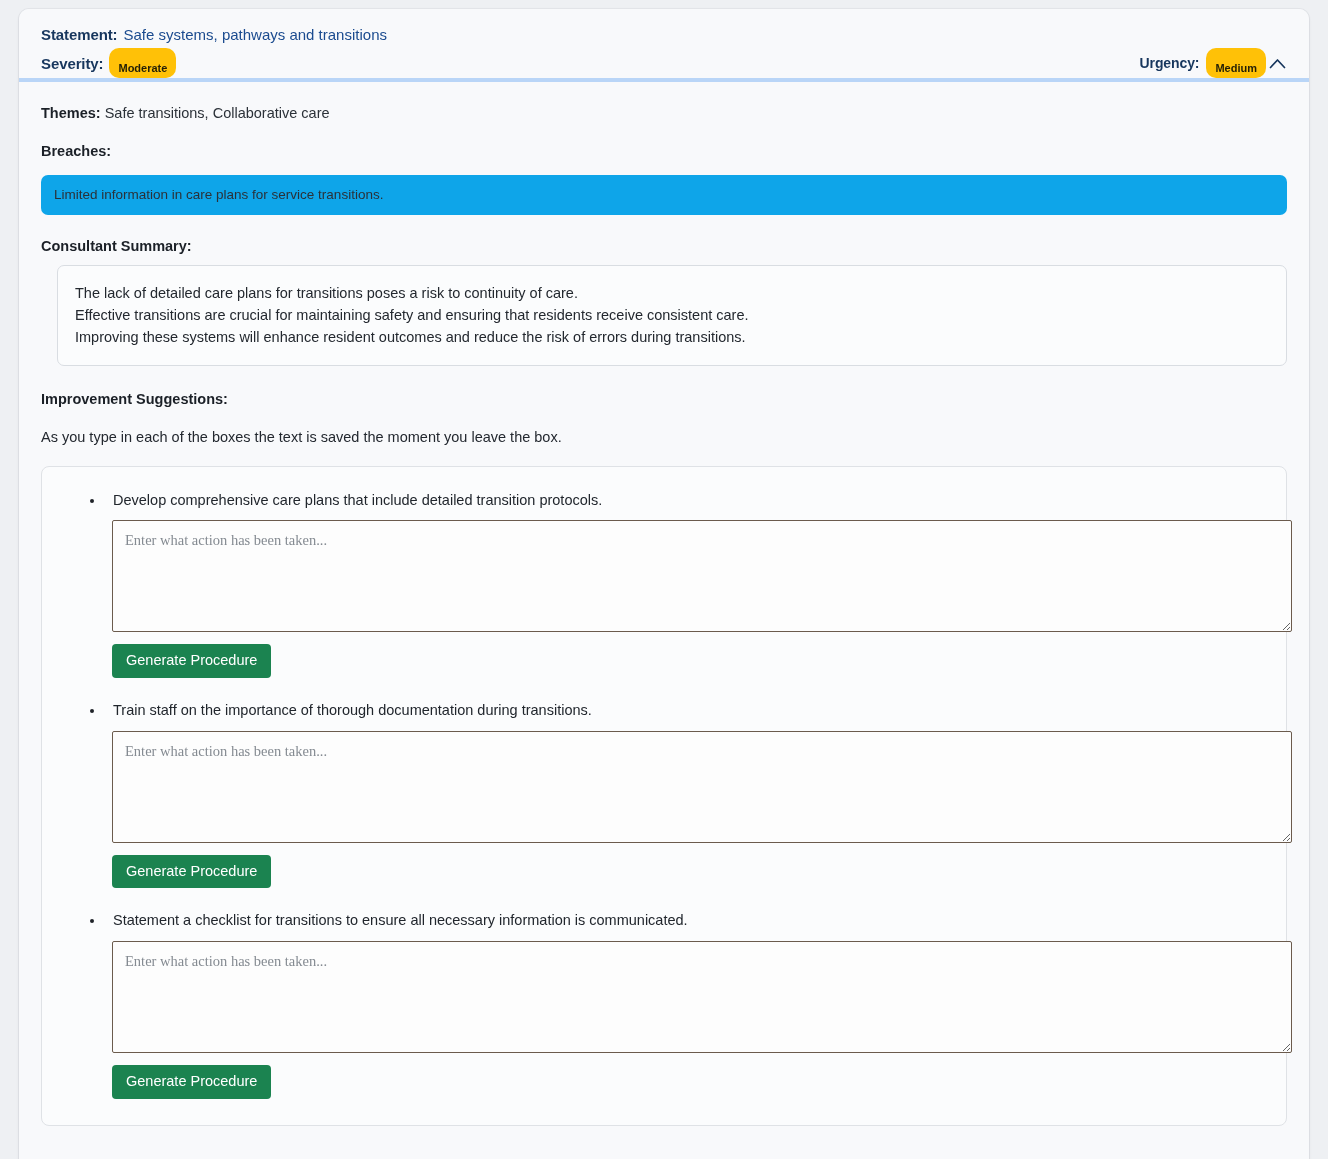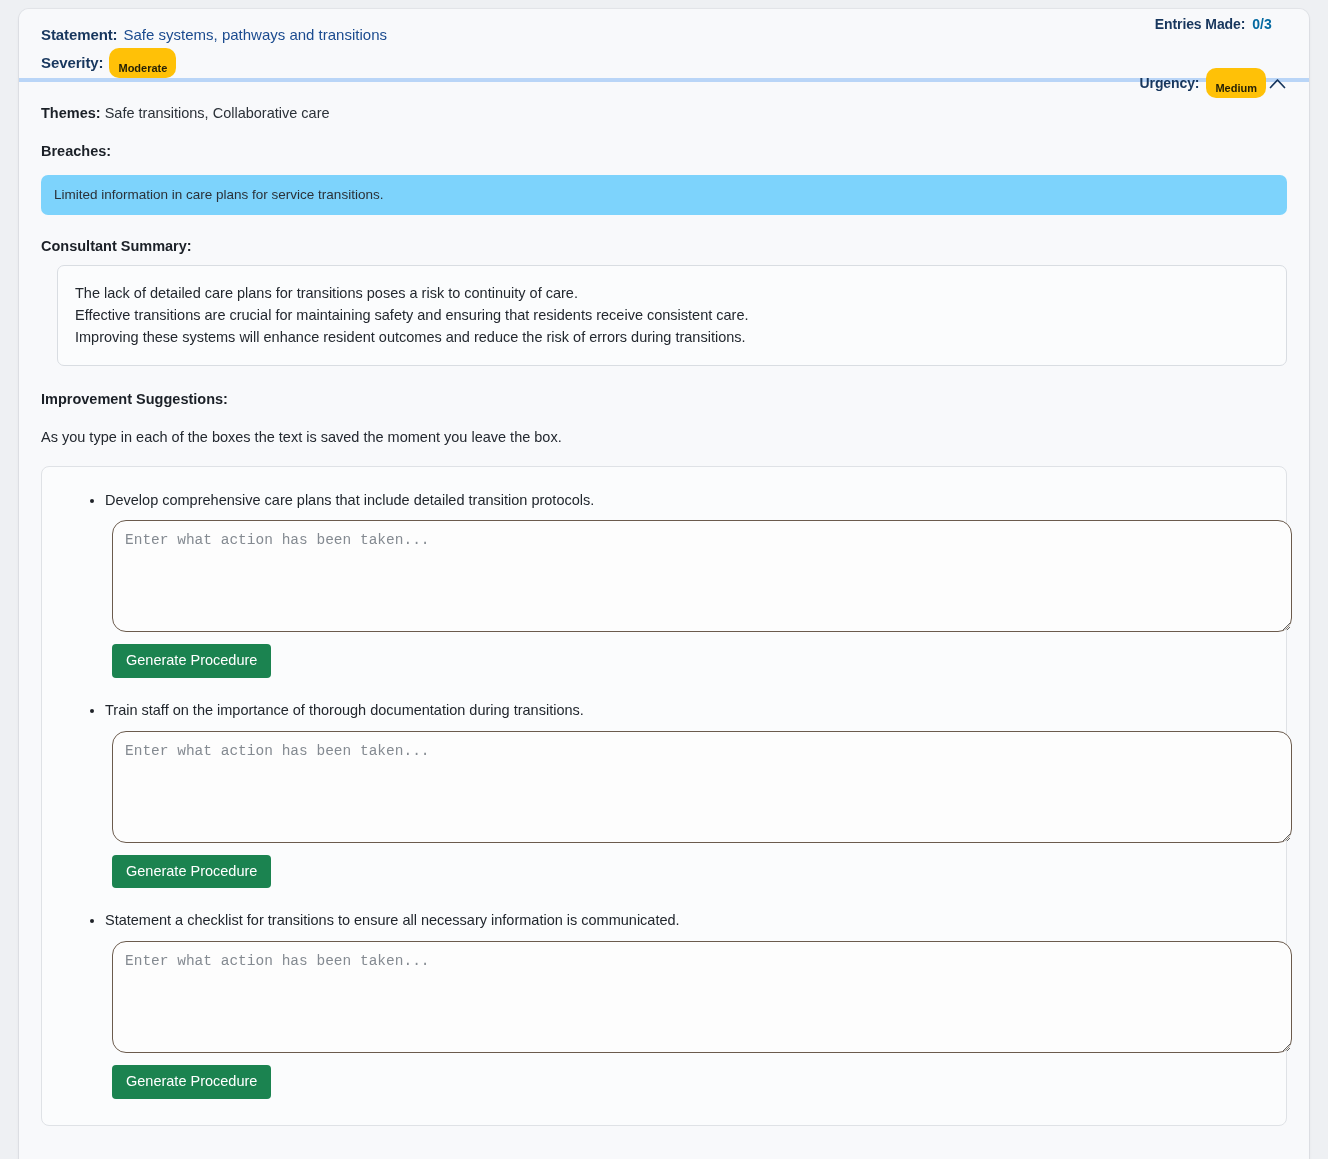--- a/index.html
+++ b/index.html
@@ -31,21 +31,21 @@
     box-shadow: 0 1px 3px rgba(16,24,40,0.10), 0 0 0 1px rgba(16,24,40,0.04);
     overflow: hidden;
   }
 
   
   .card-header {
     position: relative;
     height: 69px;
     padding: 17px 22px 0 22px;
     display: flex;
-    align-items: center;
+    align-items: flex-end;
     justify-content: space-between;
     background: #f8f9fb;
   }
 
   .header-left {
     display: flex;
     flex-direction: column;
     gap: 5px;
   }
 
@@ -144,21 +144,21 @@
     font-weight: 700;
     color: #1b2027;
   }
 
   .field-value {
     font-weight: 400;
     color: #2b3138;
   }
 
   .findings-box {
-    background: #7dd3fc;
+    background: #0ea5e9;
     border-radius: 7px;
     padding: 11px 13px;
     margin: -5px 0 22px 0;
     font-size: 13.5px;
     color: #2b3138;
     line-height: 1.35;
   }
 
   .summary-box {
     border: 1px solid #d9dde2;
@@ -190,21 +190,21 @@
   }
 
   .suggestion-item {
     margin-bottom: 23px;
   }
   .suggestion-item:last-child { margin-bottom: 0; }
 
   .bullet-line {
     display: flex;
     align-items: flex-start;
-    gap: 11px;
+    gap: 19px;
     padding-left: 29px;
     margin-bottom: 11px;
   }
 
   .bullet-dot {
     width: 4px;
     height: 4px;
     border-radius: 50%;
     background: #1f2329;
     flex: 0 0 auto;
@@ -217,23 +217,23 @@
     line-height: 1.3;
   }
 
   .action-textarea {
     display: block;
     width: 1180px;
     height: 112px;
     margin-left: 51px;
     padding: 10px 12px;
     border: 1px solid #6b5b4d;
-    border-radius: 14px;
+    border-radius: 2px;
     background: #fdfdfd;
-    font-family: Liberation Mono, monospace;
+    font-family: Liberation Serif, serif;
     font-size: 14.5px;
     color: #21262d;
     line-height: 1.35;
     resize: both;
     outline: none;
   }
 
   .action-textarea::placeholder {
     color: #848a91;
   }

